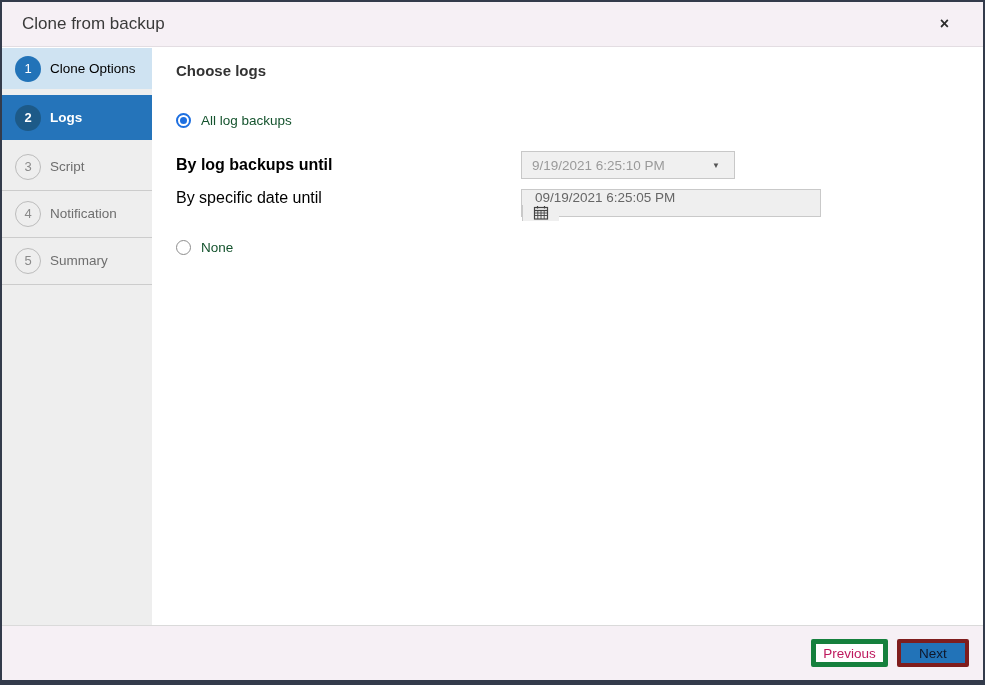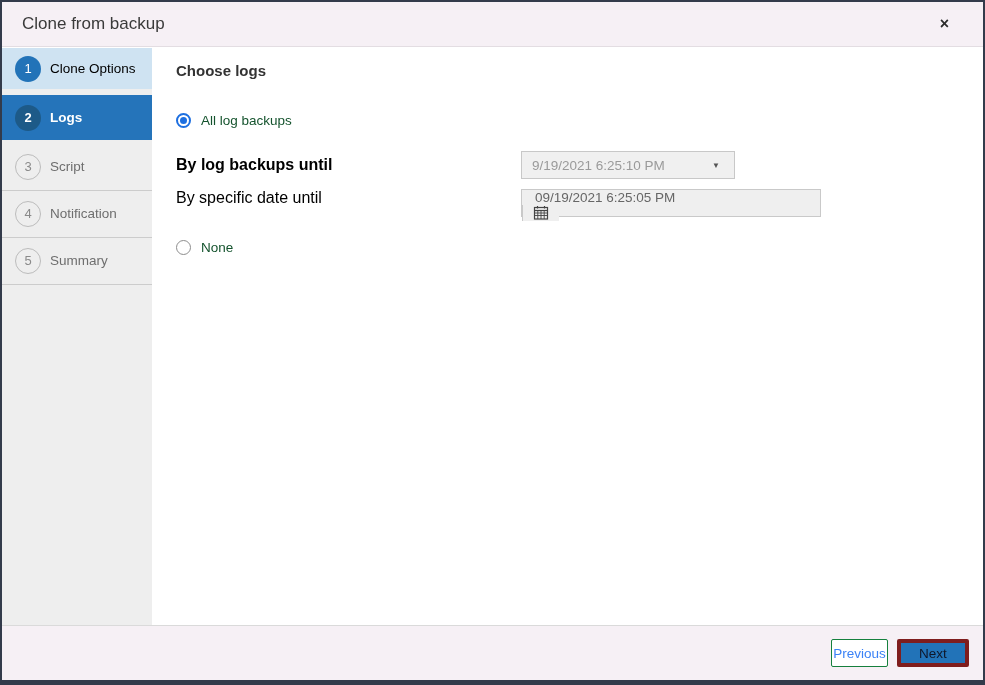--- a/index.html
+++ b/index.html
@@ -102,21 +102,21 @@
   .footer {
     position:absolute; left:0; right:0; bottom:0; height:55px;
     background:#f6f0f5; border-top:1px solid #dadada;
     display:flex; align-items:center; justify-content:flex-end; gap:9px;
     padding-right:14px;
   }
   .btn {
     height:28px; font-size:13.5px; display:flex; align-items:center; justify-content:center;
     cursor:pointer; border-radius:2px;
   }
-  .btn-prev { width:57px; background:#ffffff; border:1px solid #15803d; color:#3b82f6; }
+  .btn-prev { width:77px; background:#ffffff; border:5px solid #15803d; color:#be185d; }
   .btn-next { width:72px; background:#2273b8; border:4px solid #7f1d1d; color:#0f172a; }
 </style>
 </head>
 <body>
 
 <div class="dialog">
 
   <div class="titlebar">
     <span class="title">Clone from backup</span>
     <span class="close">×</span>

